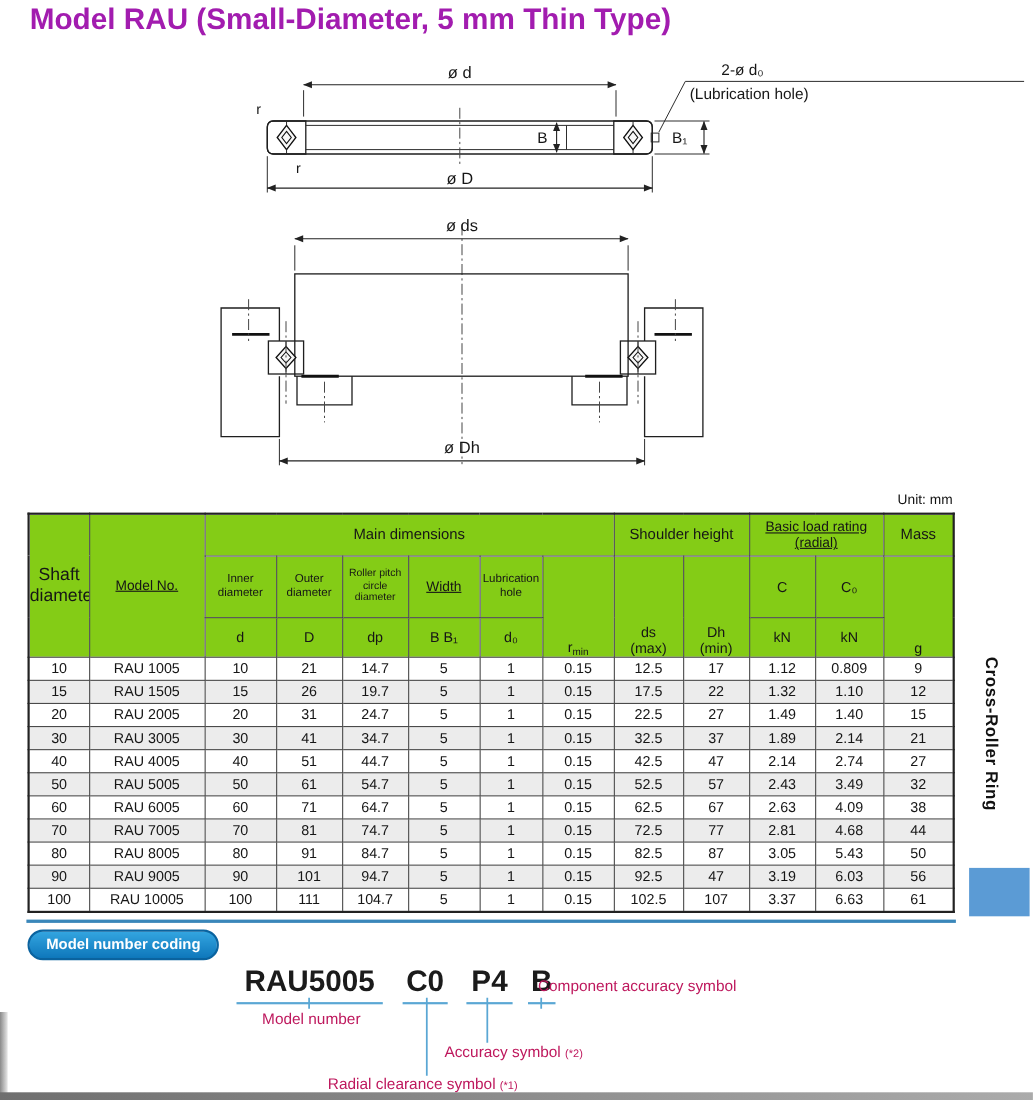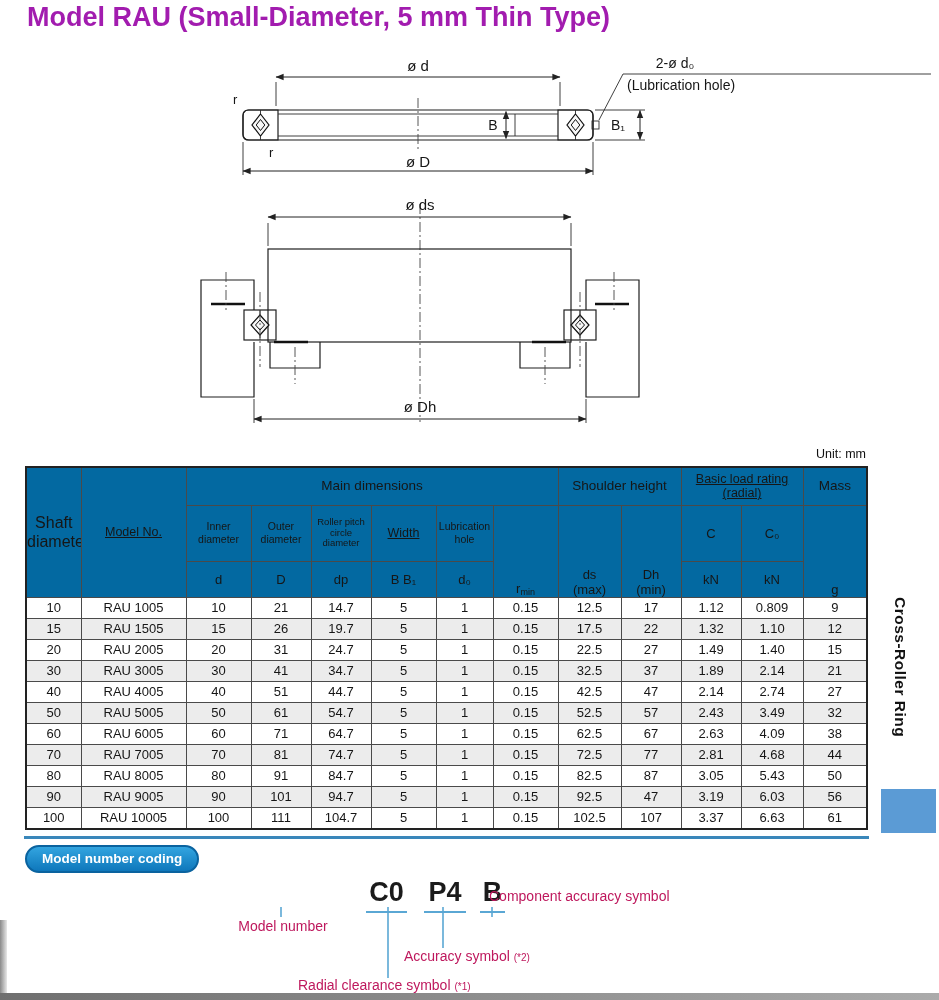--- a/index.html
+++ b/index.html
@@ -6,21 +6,21 @@
   body { font-family:"Liberation Sans", sans-serif; }
   .page { position:relative; width:939px; height:1000px; background:#ffffff; overflow:hidden; }
 
   .page-title { position:absolute; left:27px; top:2px; font-size:27px; font-weight:bold; color:#a21caf; white-space:nowrap; }
 
   .unit-label { position:absolute; left:25px; top:447px; width:841px; text-align:right; font-size:12.5px; color:#111; }
 
   .spec-table-wrap { position:absolute; left:25px; top:466px; }
   table.spec { border-collapse:collapse; table-layout:fixed; width:841px; border:2px solid #222; }
   table.spec th, table.spec td { border:1px solid #4a4a4a; text-align:center; padding:0; font-weight:normal; color:#161616; overflow:hidden; }
-  table.spec thead th { background:#0369a1; }
+  table.spec thead th { background:#84cc16; }
   tr.h1 { height:38px; } tr.h2 { height:56px; } tr.h3 { height:36px; }
   tbody td { height:20px; font-size:13px; background:#ffffff; }
   tbody tr:nth-child(even) td { background:#ececec; }
   td.cell-model { text-align:left; padding-left:5px; }
   .fs13 { font-size:13.5px; line-height:1.15; }
   .fs12 { font-size:12.5px; line-height:1.15;text-decoration:underline; }
   .fs11 { font-size:16px; line-height:1.2; }
   .fs10 { font-size:10.5px; line-height:1.2; }
   .fs9  { font-size:9.5px;  line-height:1.15; }
   .sym  { font-size:13px; }
@@ -396,20 +396,21 @@
             <td>61</td>
           </tr>
         </tbody>
     </table>
   </div>
 
   <div class="table-underline"></div>
 
   <div class="coding-badge">Model number coding</div>
 
+  <div class="code-seg seg-model">RAU5005</div>
   <div class="code-seg seg-clearance">C0</div>
   <div class="code-seg seg-accuracy">P4</div>
   <div class="code-seg seg-component">B</div>
 
   <svg style="position:absolute; left:250px; top:905px;" width="300" height="90" viewBox="0 0 300 90">
     <line x1="31" y1="2" x2="31" y2="12" stroke="#5aa7d4" stroke-width="1.6"></line>
     <line x1="138" y1="2" x2="138" y2="73" stroke="#5aa7d4" stroke-width="1.6"></line>
     <line x1="193" y1="2" x2="193" y2="43" stroke="#5aa7d4" stroke-width="1.6"></line>
     <line x1="242" y1="2" x2="242" y2="12" stroke="#5aa7d4" stroke-width="1.6"></line>
   </svg>

